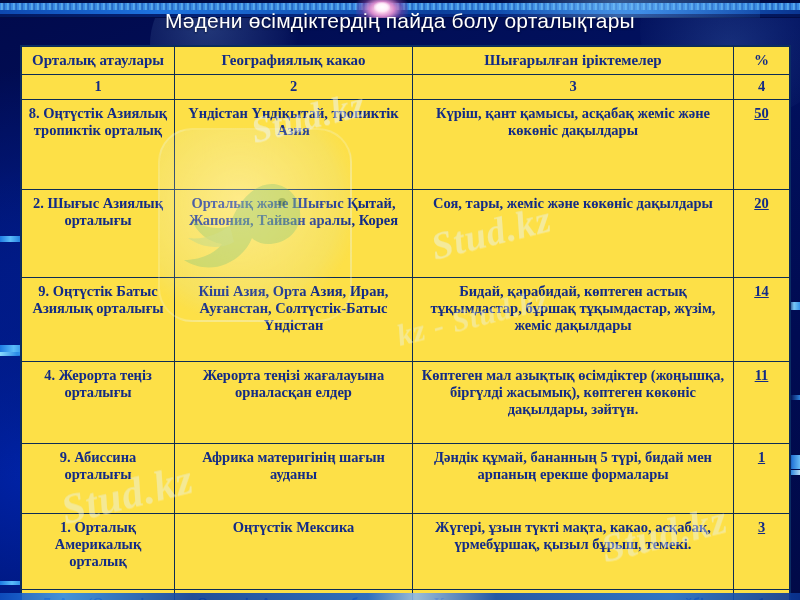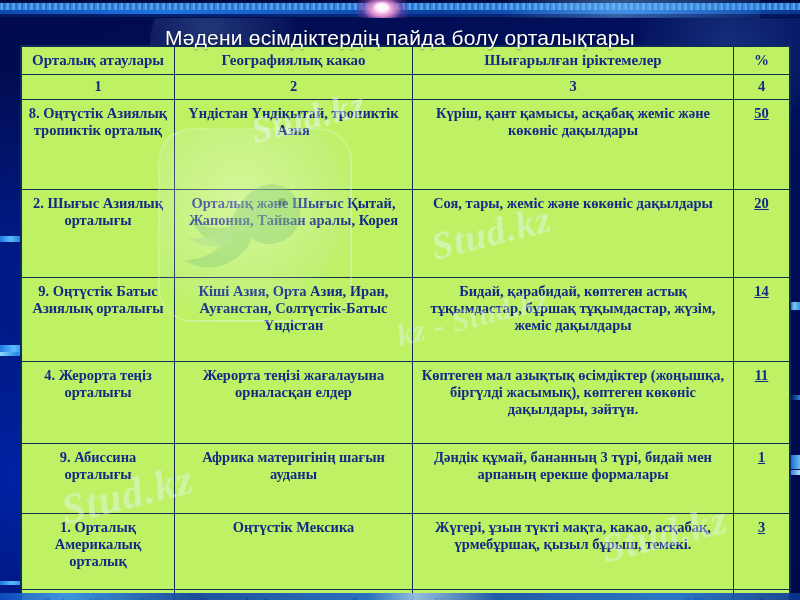--- a/index.html
+++ b/index.html
@@ -93,21 +93,21 @@
     background: radial-gradient(circle at 38% 38%, rgba(150,205,255,.22), rgba(150,205,255,.05) 58%, rgba(150,205,255,0) 70%);
   }
   .bubble.b2 {
     left: 640px; top: -60px; width: 200px; height: 180px;
     background: radial-gradient(circle at 45% 60%, rgba(120,180,250,.18), rgba(120,180,250,0) 68%);
   }
 
   
   #title {
     position: absolute;
-    left: 0; top: 26px;
+    left: 0; top: 9px;
     width: 800px;
     text-align: center;
     font-family: "Liberation Sans", sans-serif;
     font-size: 21px;
     font-weight: 400;
     color: #ffffff;
     letter-spacing: .2px;
     text-shadow: 0 1px 2px rgba(0,0,0,.55);
     z-index: 6;
   }
@@ -118,21 +118,21 @@
     left: 21px; top: 46px;
     width: 768px;
     border-collapse: collapse;
     table-layout: fixed;
     z-index: 4;
     background: #63c6f5;
     box-shadow: 0 0 0 1px #0b2d63;
   }
   #data-table td, #data-table th {
     border: 1.5px solid #0d2c55;
-    background: #bef264;
+    background: #fde047;
     color: #132b86;
     font-family: "Liberation Serif", serif;
     font-weight: bold;
     font-size: 14.5px;
     line-height: 1.18;
     text-align: center;
     vertical-align: top;
     padding: 5px 6px 4px 6px;
     position: relative;
   }
@@ -277,21 +277,21 @@
       <tr class="r3">
         <td>4. Жерорта теңіз орталығы</td>
         <td>Жерорта теңізі жағалауына орналасқан елдер</td>
         <td>Көптеген мал азықтық өсімдіктер (жоңышқа, біргүлді жасымық), көптеген көкөніс дақылдары, зәйтүн.</td>
         <td class="pct">11</td>
       </tr>
 
       <tr class="r4">
         <td>9. Абиссина орталығы</td>
         <td>Африка материгінің шағын ауданы</td>
-        <td>Дәндік құмай, бананның 3 түрі, бидай мен арпаның ерекше формалары</td>
+        <td>Дәндік құмай, бананның 5 түрі, бидай мен арпаның ерекше формалары</td>
         <td class="pct">1</td>
       </tr>
 
       <tr class="r5">
         <td>1. Орталық Америкалық орталық</td>
         <td>Оңтүстік Мексика</td>
         <td>Жүгері, ұзын түкті мақта, какао, асқабақ, үрмебұршақ, қызыл бұрыш, темекі.</td>
         <td class="pct">3</td>
       </tr>
 

